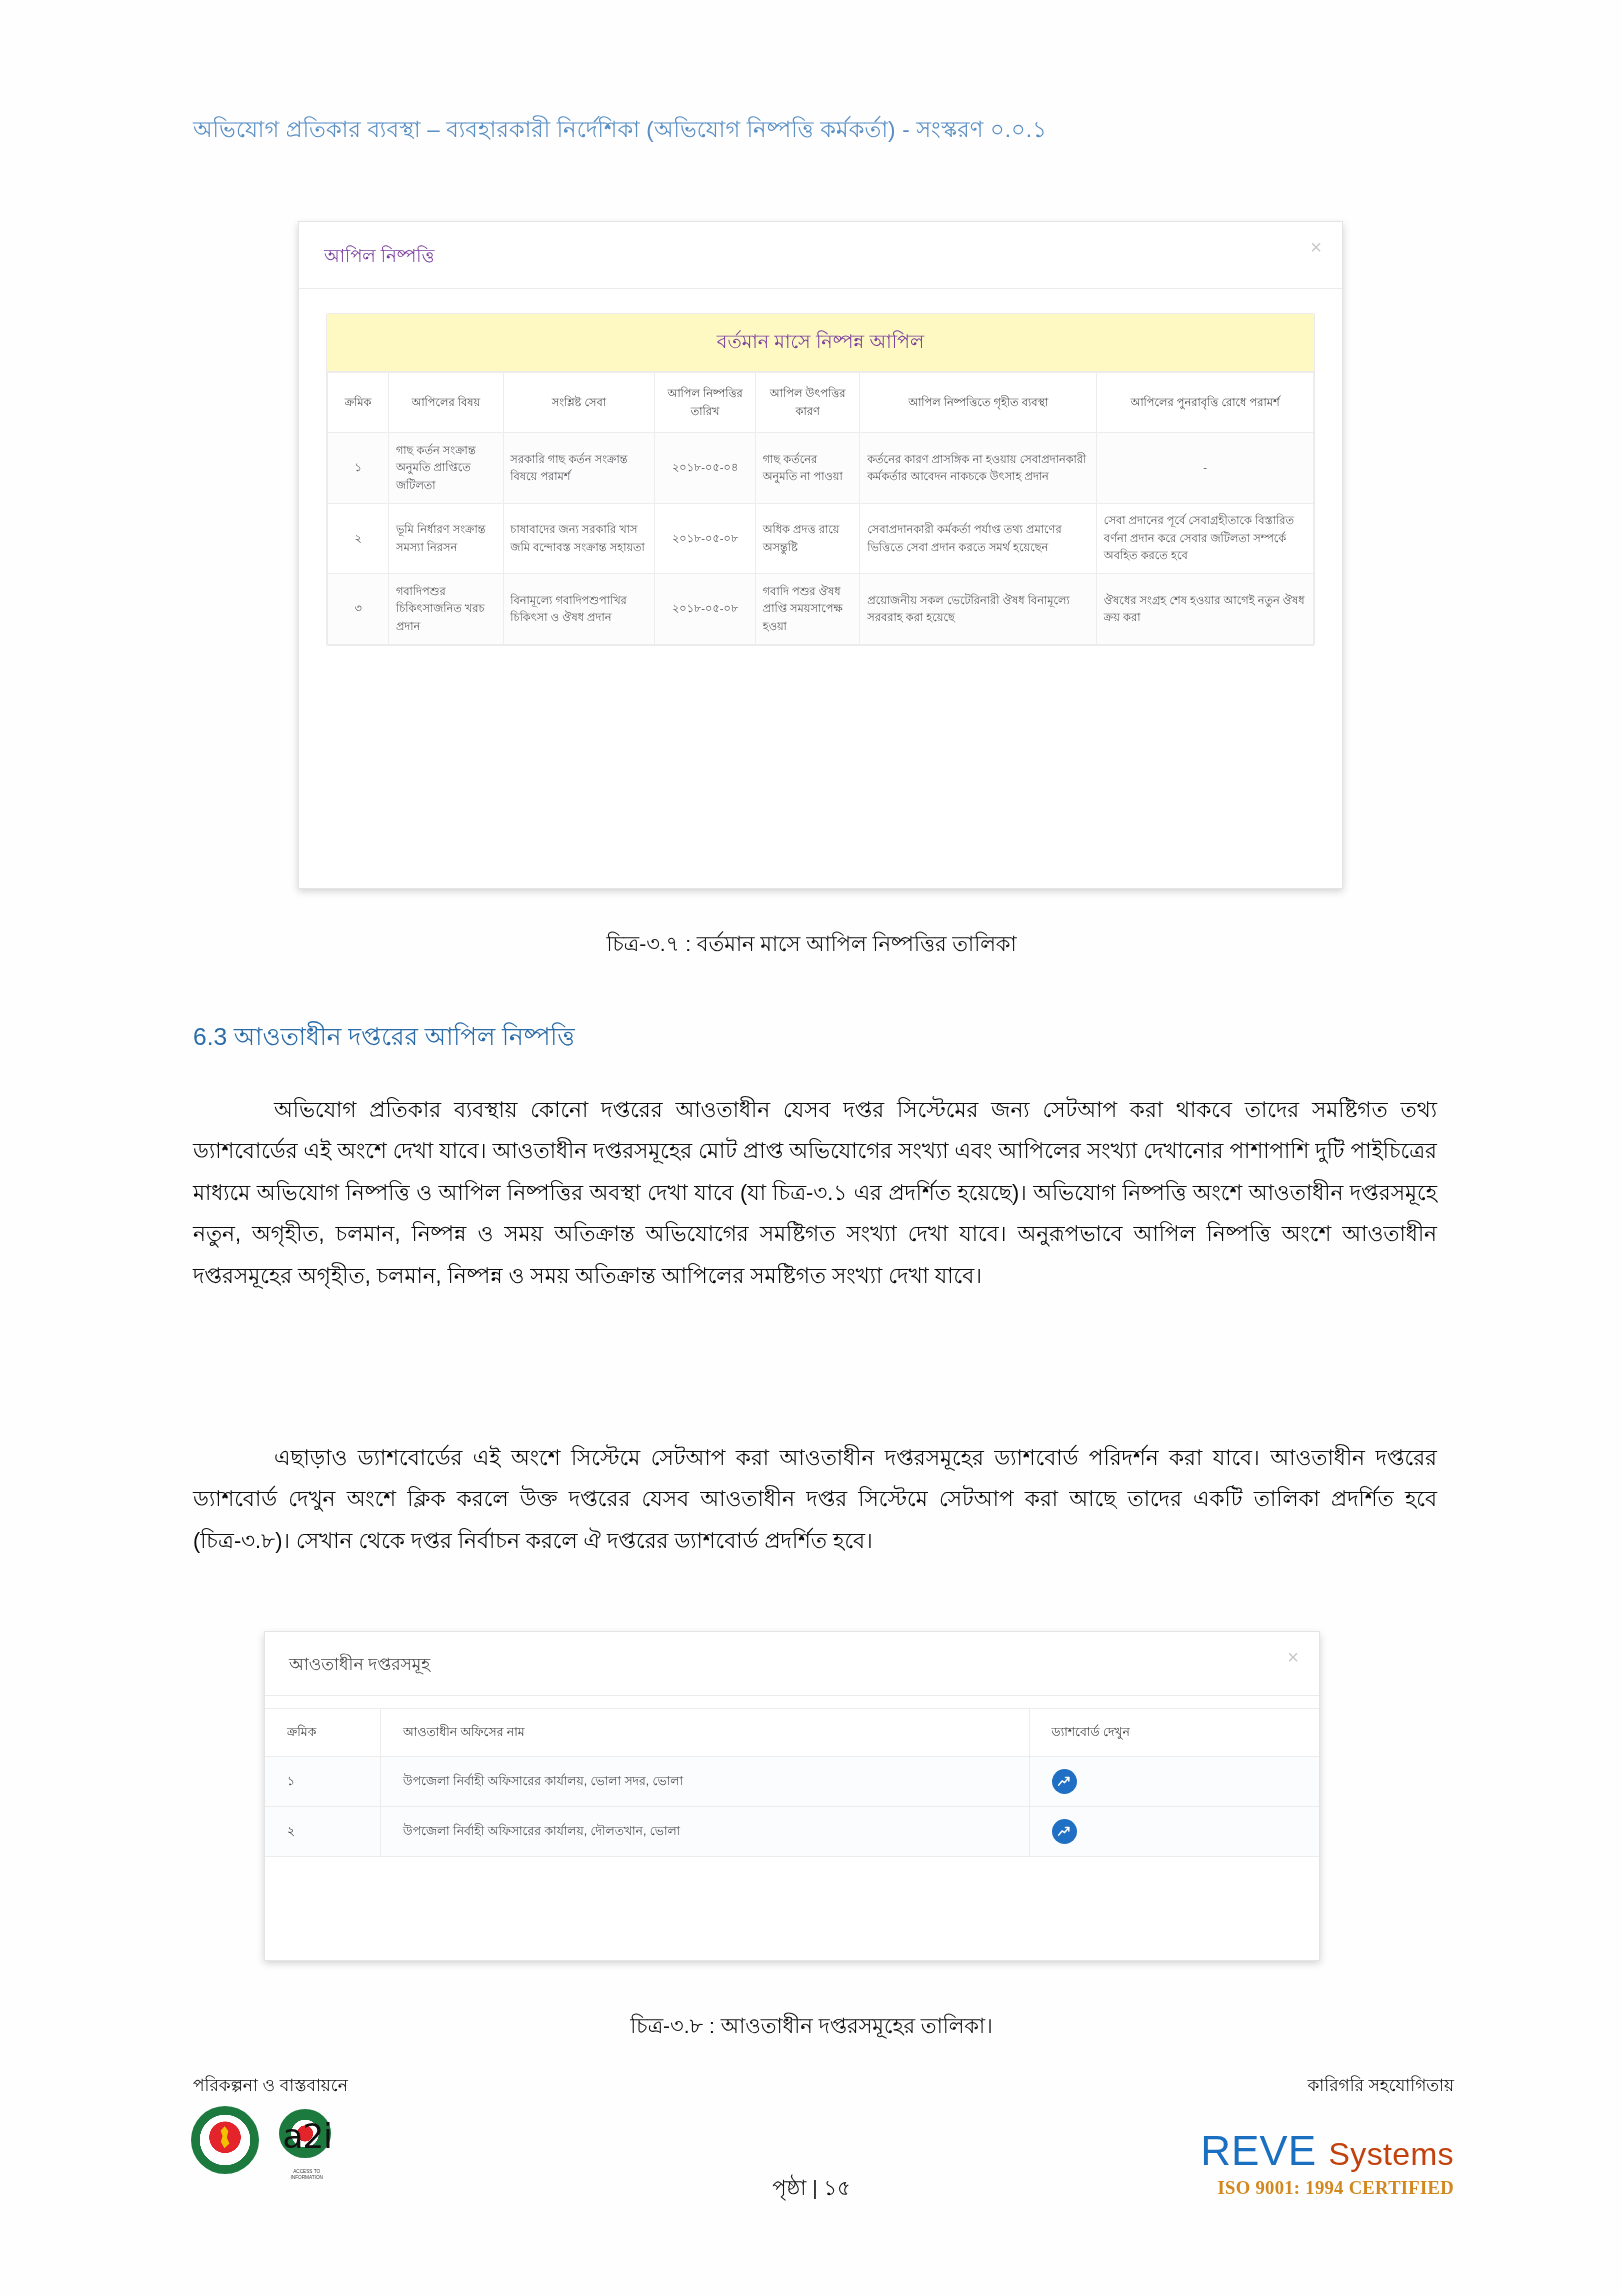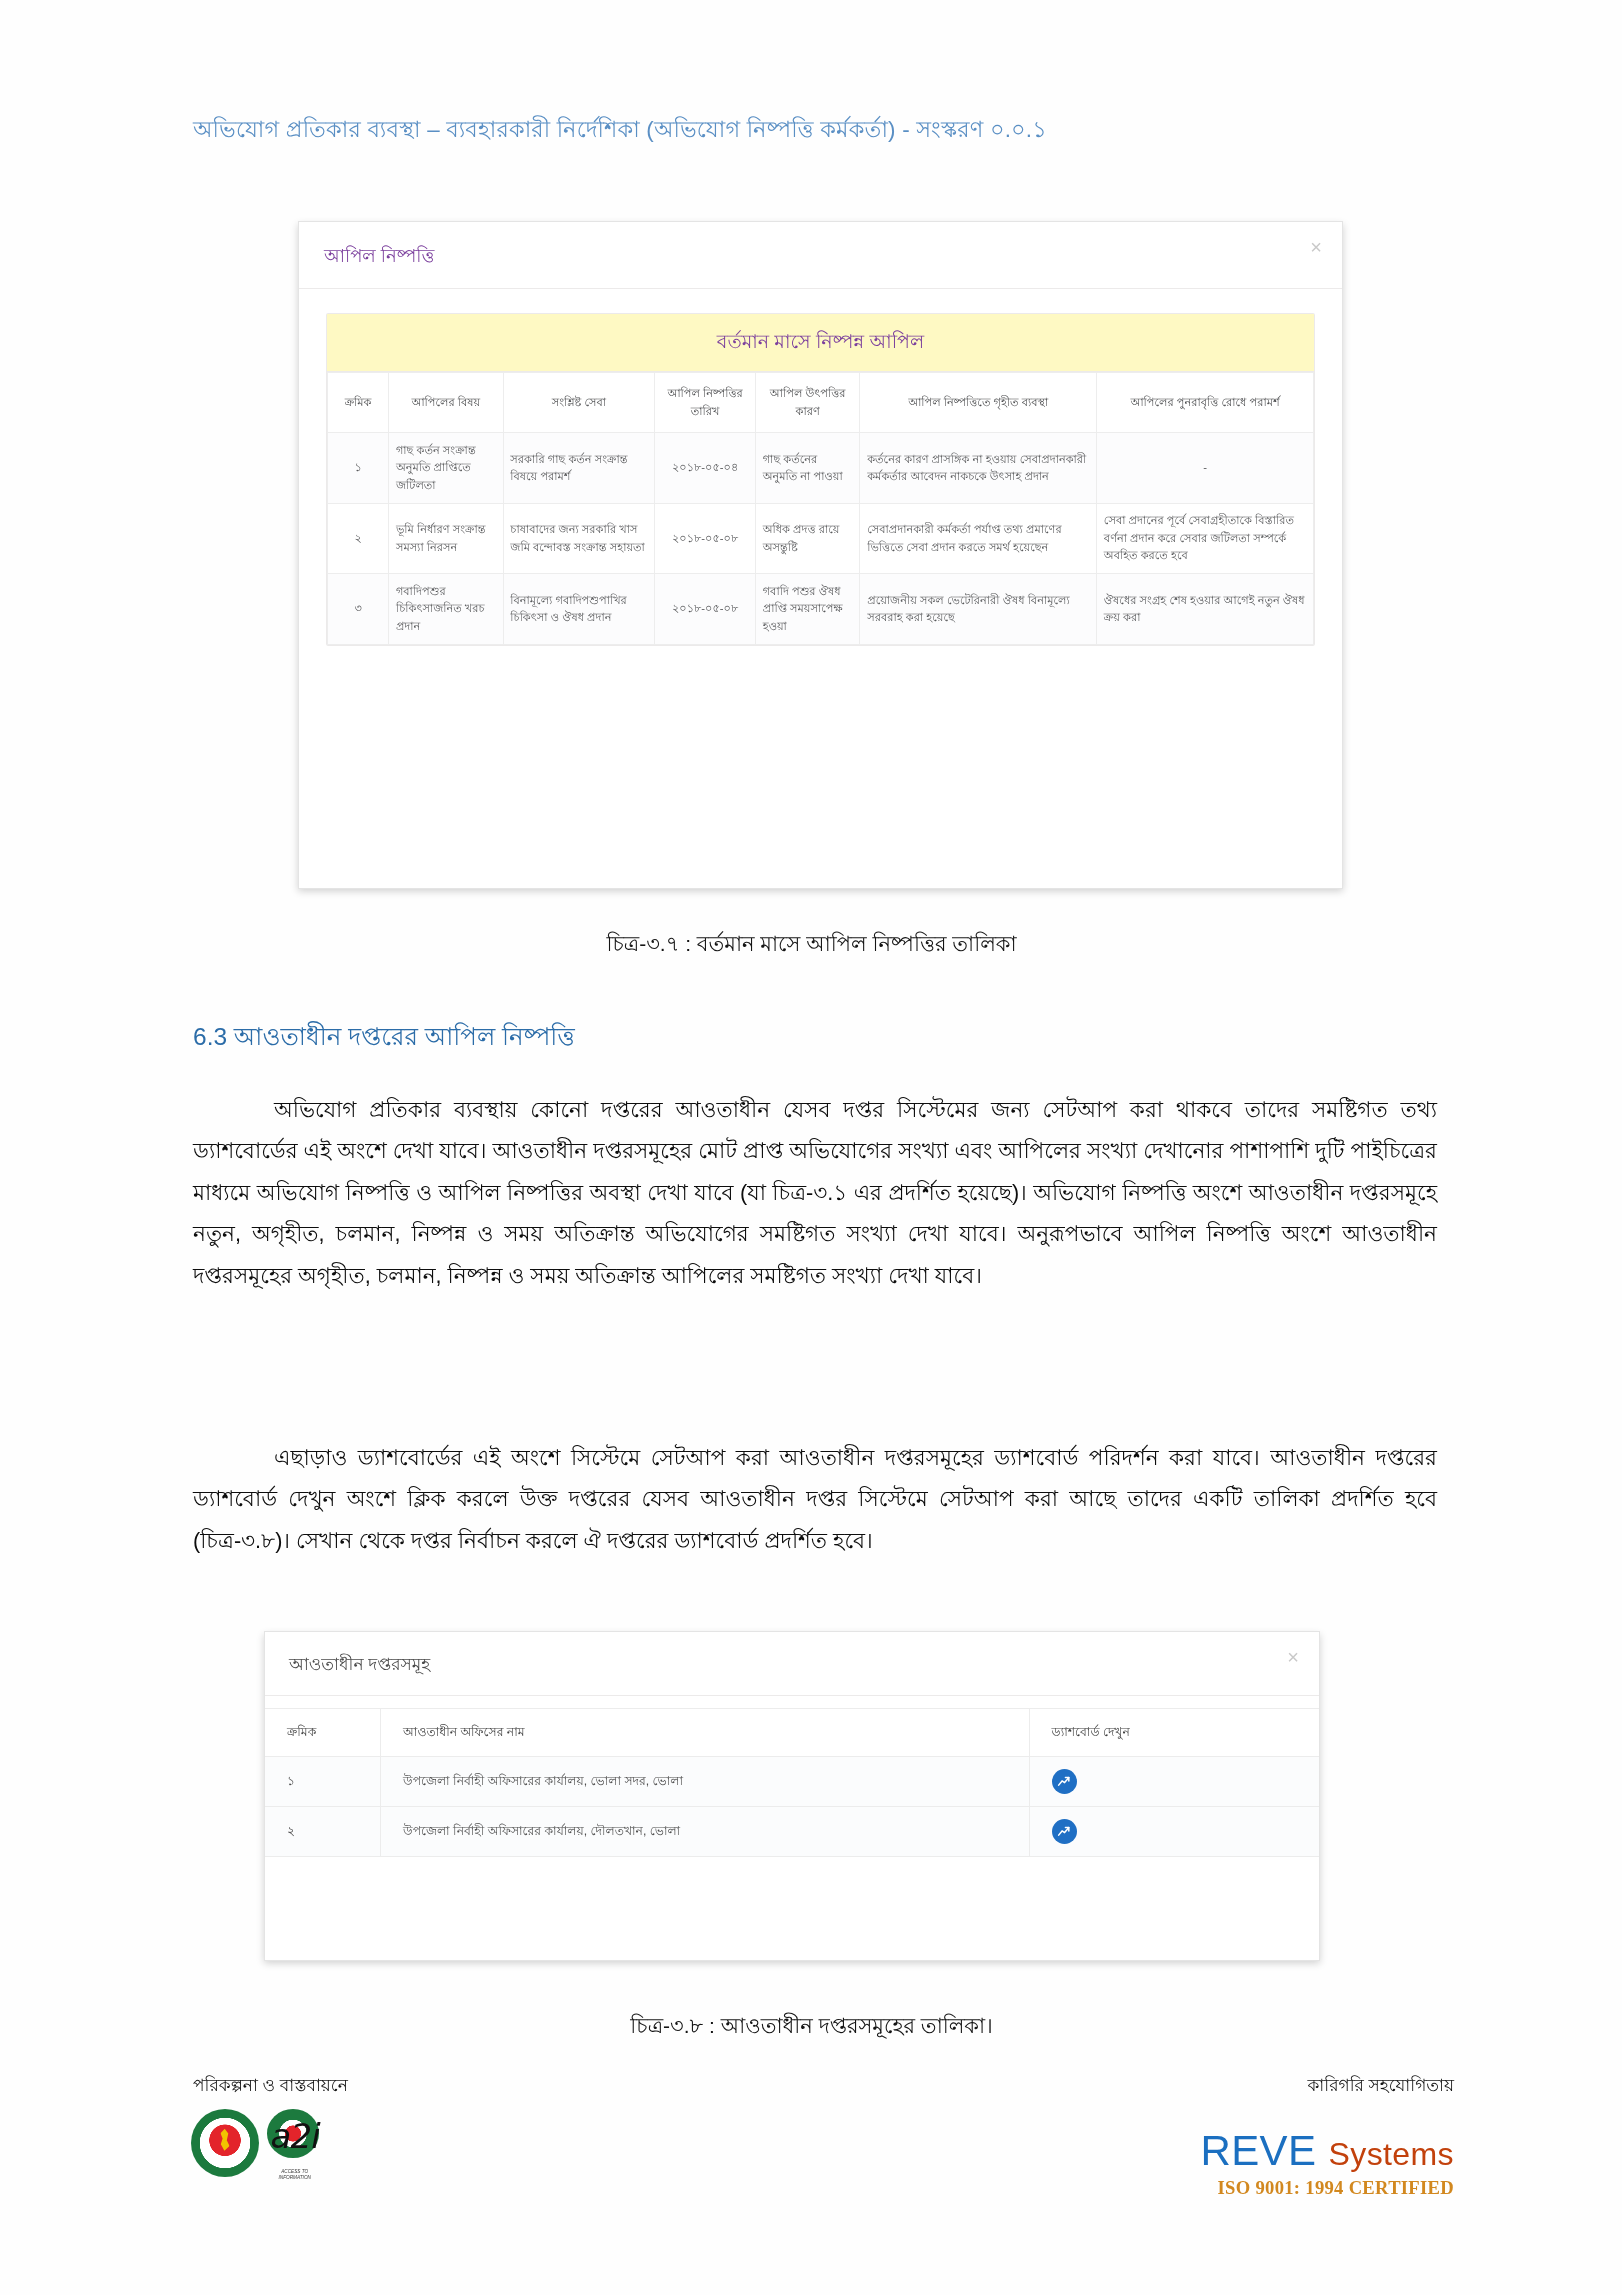--- a/index.html
+++ b/index.html
@@ -244,23 +244,22 @@
     top: 2072px;
     font-size: 17px;
     color: #141414;
     text-align: right;
   }
   .logos {
     position: absolute;
     left: 191px;
     top: 2106px;
     display: flex;
-    align-items: center;
-    gap: 8px;
-    font-style: italic;
+    align-items: flex-start;
+    gap: 20px;
   }
   .logo-bd {
     width: 68px; height: 68px;
     border-radius: 50%;
     background:
       radial-gradient(circle at 50% 46%, #e3242b 0 31%, rgba(0,0,0,0) 32%),
       radial-gradient(circle at 50% 50%, #ffffff 0 52%, rgba(0,0,0,0) 53%),
       radial-gradient(circle at 50% 50%, #1c7a3e 0 100%);
       position: relative;
   }
@@ -481,15 +480,16 @@
   <div class="footer-right">কারিগরি সহযোগিতায়</div>
 
   <div class="reve">
     <div class="reve-name">
       <span class="r1">REVE</span>
       <span class="r2">Systems</span>
     </div>
     <div class="reve-iso">ISO 9001: 1994  CERTIFIED</div>
   </div>
 
+  <div class="page-number">পৃষ্ঠা | ১৫</div>
 
 </div>
 
 
 </body></html>

